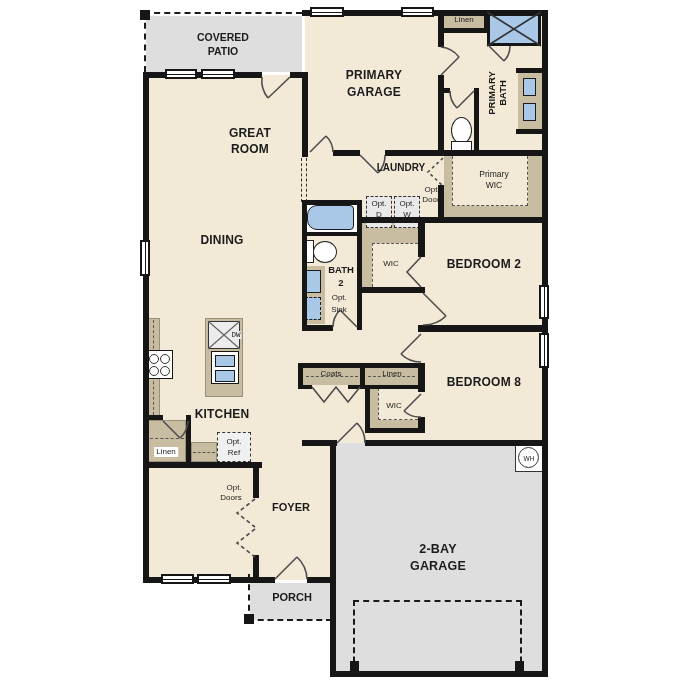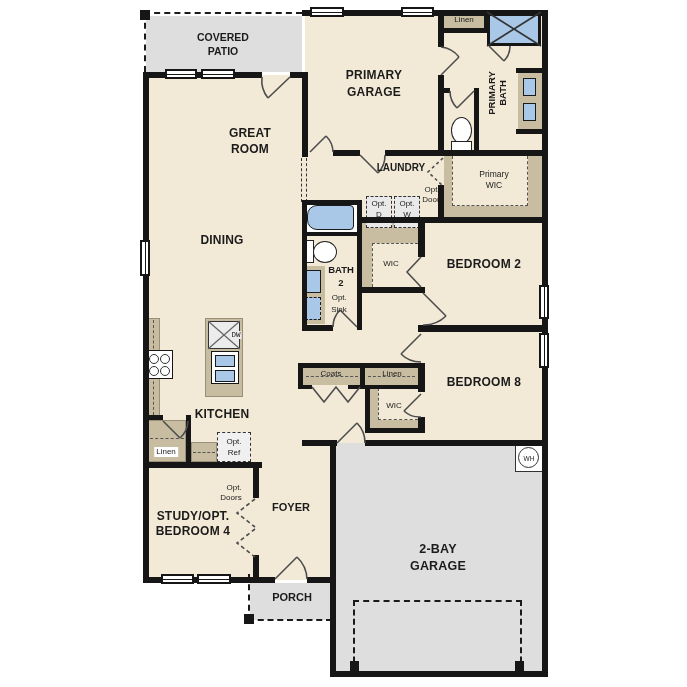--- a/index.html
+++ b/index.html
@@ -314,24 +314,20 @@
     <span style="background:#fff;padding:0 2px;">Linen</span>
     </div>
   <div class="lbl sm2" style="left:234px;top:447px;">
     <span>Opt.</span>
       <span>Ref</span>
     </div>
   <div class="lbl sm" style="left:231px;top:493px;">
     <span>Opt.</span>
       <span>Doors</span>
     </div>
-  <div class="lbl big" style="left:193px;top:524px;line-height:15px;font-size:12px;">
-    <span>STUDY/OPT.</span>
-      <span>BEDROOM 4</span>
-    </div>
   <div class="lbl" style="left:291px;top:507px;font-weight:bold;font-size:11px;">
     <span>FOYER</span>
     </div>
   <div class="lbl" style="left:292px;top:597px;font-weight:bold;font-size:11px;">
     <span>PORCH</span>
     </div>
   <div class="lbl big" style="left:438px;top:558px;font-size:12.5px;line-height:17px;">
     <span>2-BAY</span>
       <span>GARAGE</span>
     </div>

